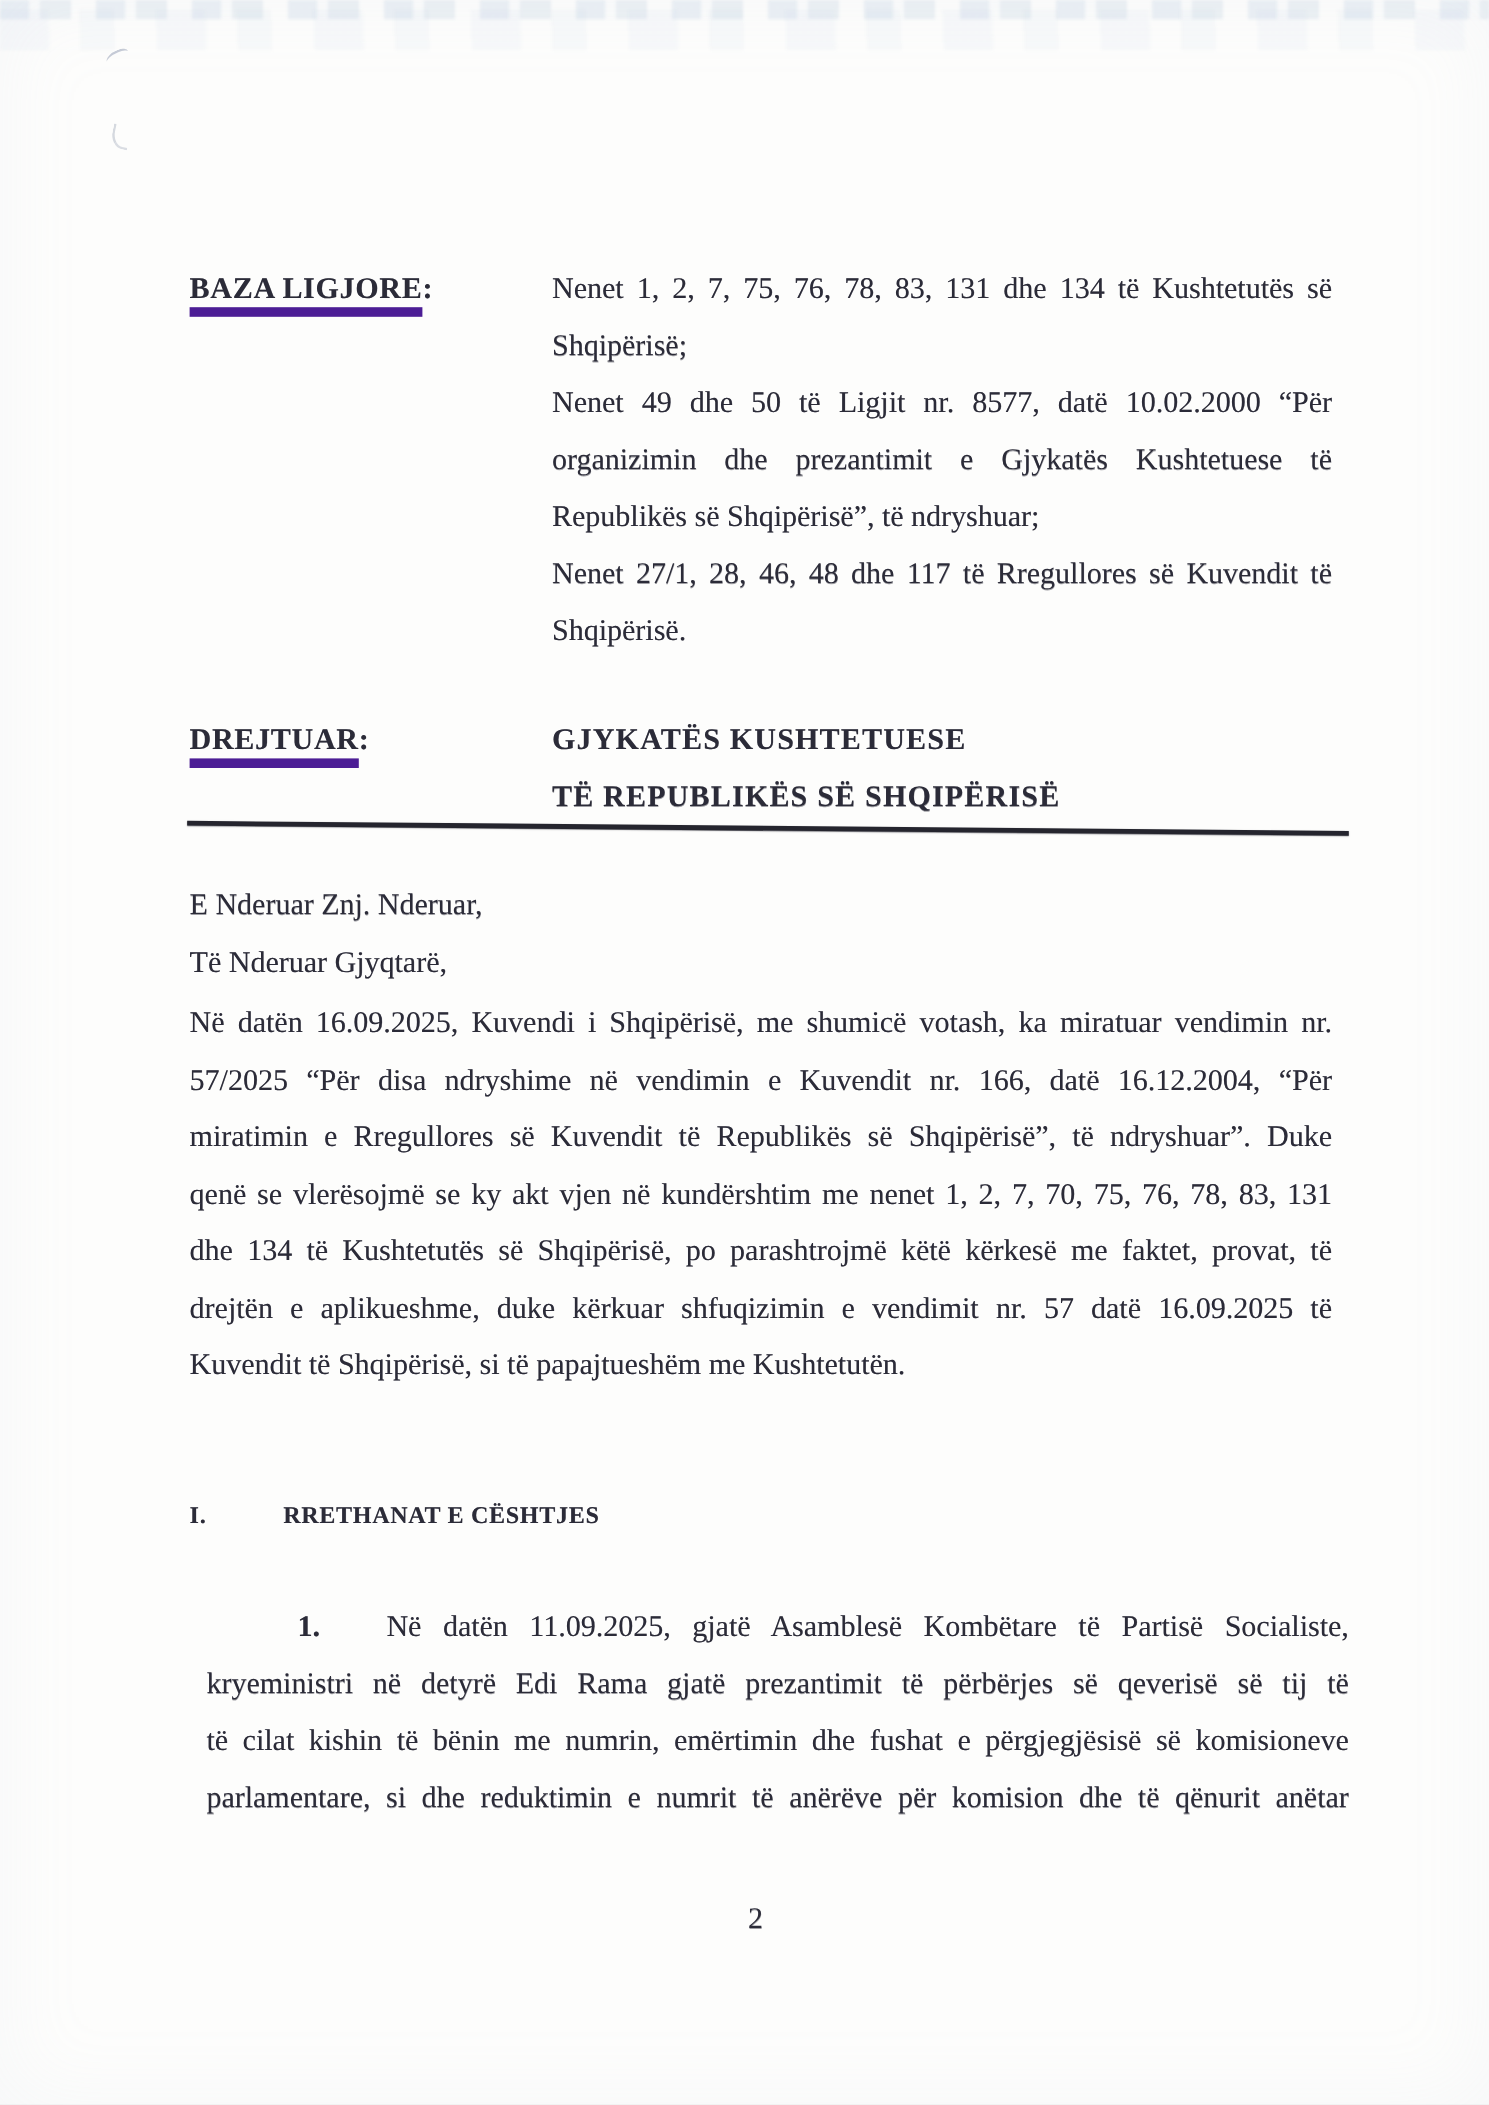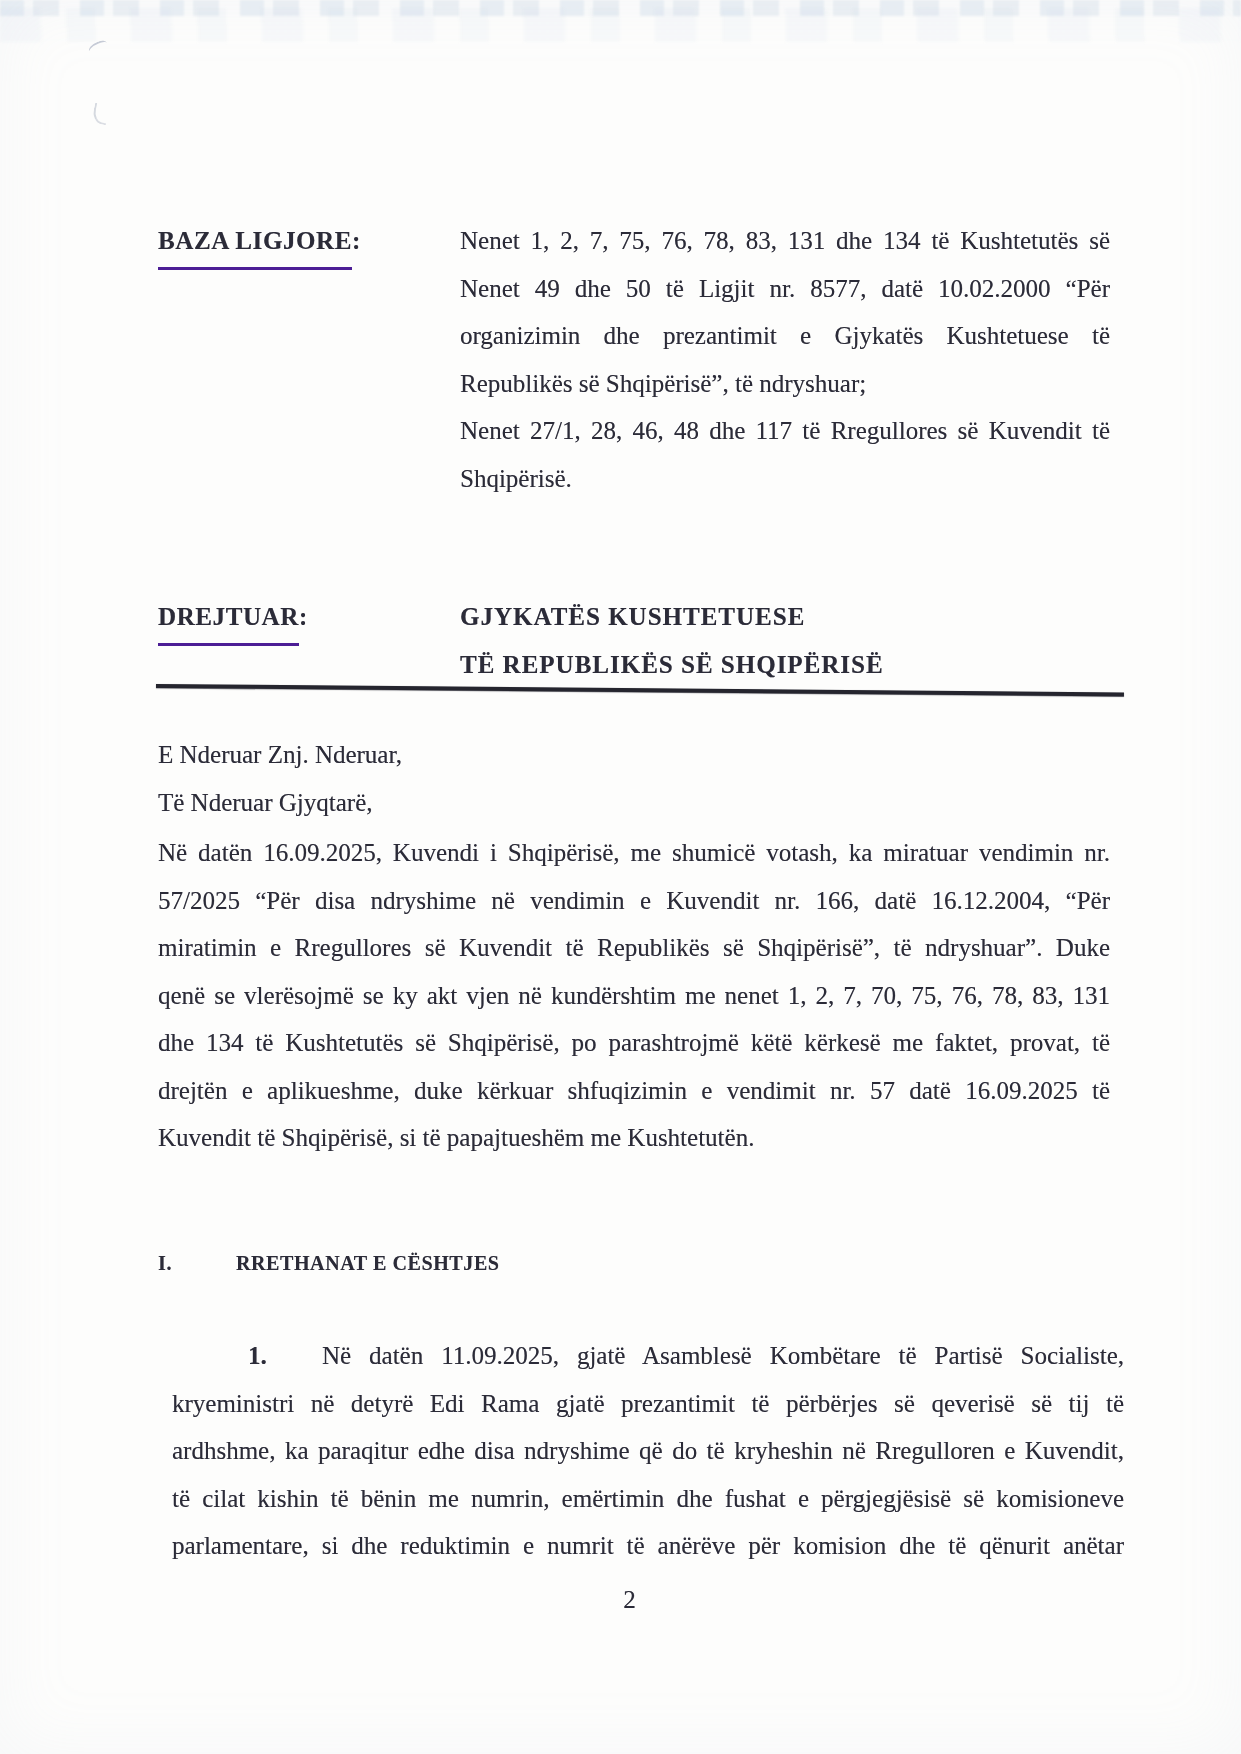--- a/index.html
+++ b/index.html
@@ -45,21 +45,21 @@
   .txt{font-size:25px;line-height:47.5px;}
   .line{line-height:47.5px;min-height:47.5px;}
   .j{text-align:justify;text-align-last:justify;}
   .ink{text-shadow:0.2px 0.3px 0.5px rgba(43,43,56,0.45);}
 
   .block{position:absolute;left:158px;width:952px;}
   .block .label{
     position:absolute;left:0;top:0;
     font-weight:700;letter-spacing:0.6px;line-height:47.5px;font-size:25px;
   }
-  .ul{border-bottom:3px solid #4c1d95;padding-bottom:13px;}
+  .ul{border-bottom:8px solid #4c1d95;padding-bottom:2px;}
   .block .content{margin-left:302px;width:650px;}
 
   .legal-block{top:217px;}
   .addressed-block{top:593px;}
   .addressed-block .content .line{
     font-weight:700;letter-spacing:1px;text-align:left;
   }
 
   .rule{
     position:absolute;left:156px;top:684px;width:968px;height:4px;
@@ -95,20 +95,21 @@
   <div class="scan-band"></div>
   <div class="scan-band2"></div>
   <div class="pencil-mark-1"></div>
   <div class="pencil-mark-2"></div>
 
   <section class="block legal-block txt">
     <div class="label"><span class="ul">BAZA LIGJORE</span><span>:</span></div>
     <div class="content">
       <div>
           <div class="line j">Nenet 1, 2, 7, 75, 76, 78, 83, 131 dhe 134 të Kushtetutës së</div>
+          <div class="line">Shqipërisë;</div>
         </div>
       <div>
           <div class="line j">Nenet 49 dhe 50 të Ligjit nr. 8577, datë 10.02.2000 “Për</div>
           <div class="line j">organizimin dhe prezantimit e Gjykatës Kushtetuese të</div>
           <div class="line">Republikës së Shqipërisë”, të ndryshuar;</div>
         </div>
       <div>
           <div class="line j">Nenet 27/1, 28, 46, 48 dhe 117 të Rregullores së Kuvendit të</div>
           <div class="line">Shqipërisë.</div>
         </div>
@@ -143,21 +144,20 @@
   <section class="heading-block">
     <span class="roman">I.</span><span>RRETHANAT E CËSHTJES</span>
   </section>
 
   <section class="para1-block txt">
     <div class="line j pfirst">
       <span class="pnum">1.</span><span>Në datën 11.09.2025, gjatë Asamblesë Kombëtare të Partisë Socialiste,</span>
     </div>
     <div>
         <div class="line j">kryeministri në detyrë Edi Rama gjatë prezantimit të përbërjes së qeverisë së tij të</div>
-        <div class="line j">ardhshme, ka paraqitur edhe disa ndryshime që do të kryheshin në Rregulloren e Kuvendit,</div>
         <div class="line j">të cilat kishin të bënin me numrin, emërtimin dhe fushat e përgjegjësisë së komisioneve</div>
         <div class="line j">parlamentare, si dhe reduktimin e numrit të anërëve për komision dhe të qënurit anëtar</div>
       </div>
   </section>
 
   <div class="pageno">2</div>
 
 </div>
 
 </body></html>

